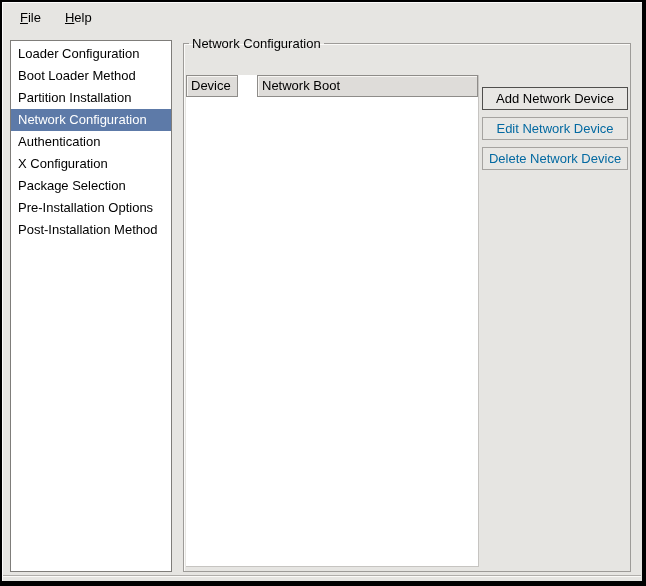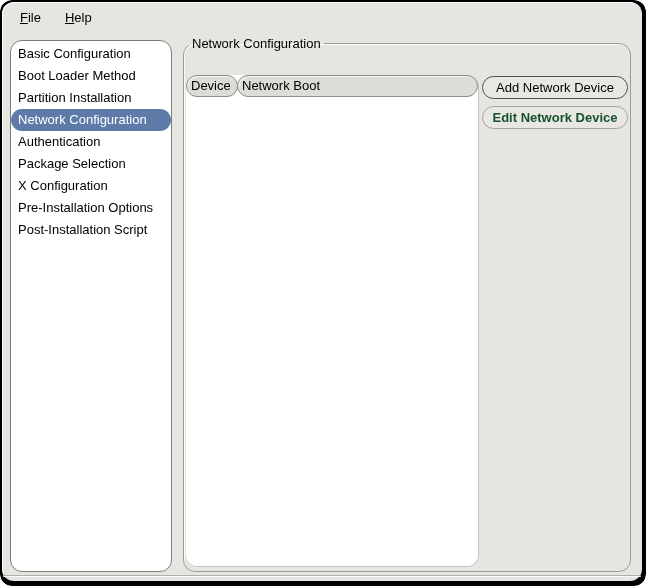--- a/index.html
+++ b/index.html
@@ -1,15 +1,15 @@
 <!DOCTYPE html>
 <html><head>
 <meta charset="utf-8">
 <style>
-  * { margin:0; padding:0; box-sizing:border-box;border-radius:12px; }
+  * { margin:0; padding:0; box-sizing:border-box; }
   html,body { width:646px; height:586px; }
   body { font-family:"Liberation Sans", sans-serif; font-size:13px; color:#000; }
 
   .window {
     position:relative; width:646px; height:586px;
     background:#000;
   }
   .window-inner {
     position:absolute; left:2px; top:2px; width:640px; height:579px;
     background:#e6e5e2;
@@ -50,50 +50,49 @@
   }
 
   
   .device-table {
     position:absolute; left:2px; top:24px; width:293px; bottom:4px;
     background:#ffffff;
     border-right:1px solid #c6c4c1;
     border-bottom:1px solid #c6c4c1;
     display:flex; flex-direction:column;
   }
-  .thead { display:flex; height:22px; flex:0 0 22px; }
+  .thead { display:flex; height:22px; flex:0 0 22px;gap:20px; }
   .th {
     background:#dedcd9;
     border:1px solid #8e8c89;
     box-shadow: inset 1px 1px 0 #f7f5f2;
     padding-left:4px; line-height:20px;
     white-space:nowrap; overflow:hidden;
     cursor:default;
   }
   .th.col-device { width:52px; flex:0 0 52px; }
   .th.col-type { flex:1; margin-left:-1px; }
   .tbody { flex:1; background:#fff; }
 
   
   .btn-col {
-    position:absolute; right:2px; top:25px; width:146px;
+    position:absolute; right:2px; top:36px; width:146px;
     display:flex; flex-direction:column; gap:7px;
   }
   .action-btn {
     height:23px; width:100%;
     background:#e8e7e4;
     border:1px solid #504f4d;
     font-family:"Liberation Sans", sans-serif;
     font-size:13px; color:#000;
     cursor:default;
   }
   .action-btn.disabled {
     border-color:#a5a3a0;
-    color:#14532d;
-    font-weight:bold;
+    color:#0369a1;
   }
 
   
   .bottom-groove {
     position:absolute; left:1px; right:1px; bottom:4px; height:2px;
     border-top:1px solid #b0aeab;
     border-bottom:1px solid #fbfaf8;
   }
 </style>
 </head>
@@ -101,44 +100,45 @@
 
 <div class="window">
   <div class="window-inner">
 
     <div class="menubar">
       <div class="menu-item"><span class="u">F</span><span>ile</span></div>
       <div class="menu-item"><span class="u">H</span><span>elp</span></div>
     </div>
 
     <div class="sidebar">
-        <div class="list-item">Basic Configuration</div>
+        <div class="list-item">Loader Configuration</div>
         <div class="list-item">Boot Loader Method</div>
         <div class="list-item">Partition Installation</div>
         <div class="list-item selected">Network Configuration</div>
         <div class="list-item">Authentication</div>
+        <div class="list-item">X Configuration</div>
         <div class="list-item">Package Selection</div>
-        <div class="list-item">X Configuration</div>
         <div class="list-item">Pre-Installation Options</div>
-        <div class="list-item">Post-Installation Script</div>
+        <div class="list-item">Post-Installation Method</div>
       </div>
 
     <fieldset class="frame">
       <legend>Network Configuration</legend>
 
       <div class="device-table">
         <div class="thead">
           <div class="th col-device">Device</div>
           <div class="th col-type">Network Boot</div>
         </div>
         <div class="tbody"></div>
       </div>
 
       <div class="btn-col">
         <button class="action-btn">Add Network Device</button>
         <button class="action-btn disabled" aria-disabled="true">Edit Network Device</button>
+        <button class="action-btn disabled" aria-disabled="true">Delete Network Device</button>
       </div>
     </fieldset>
 
     <div class="bottom-groove"></div>
 
   </div>
 </div>
 
 </body></html>

